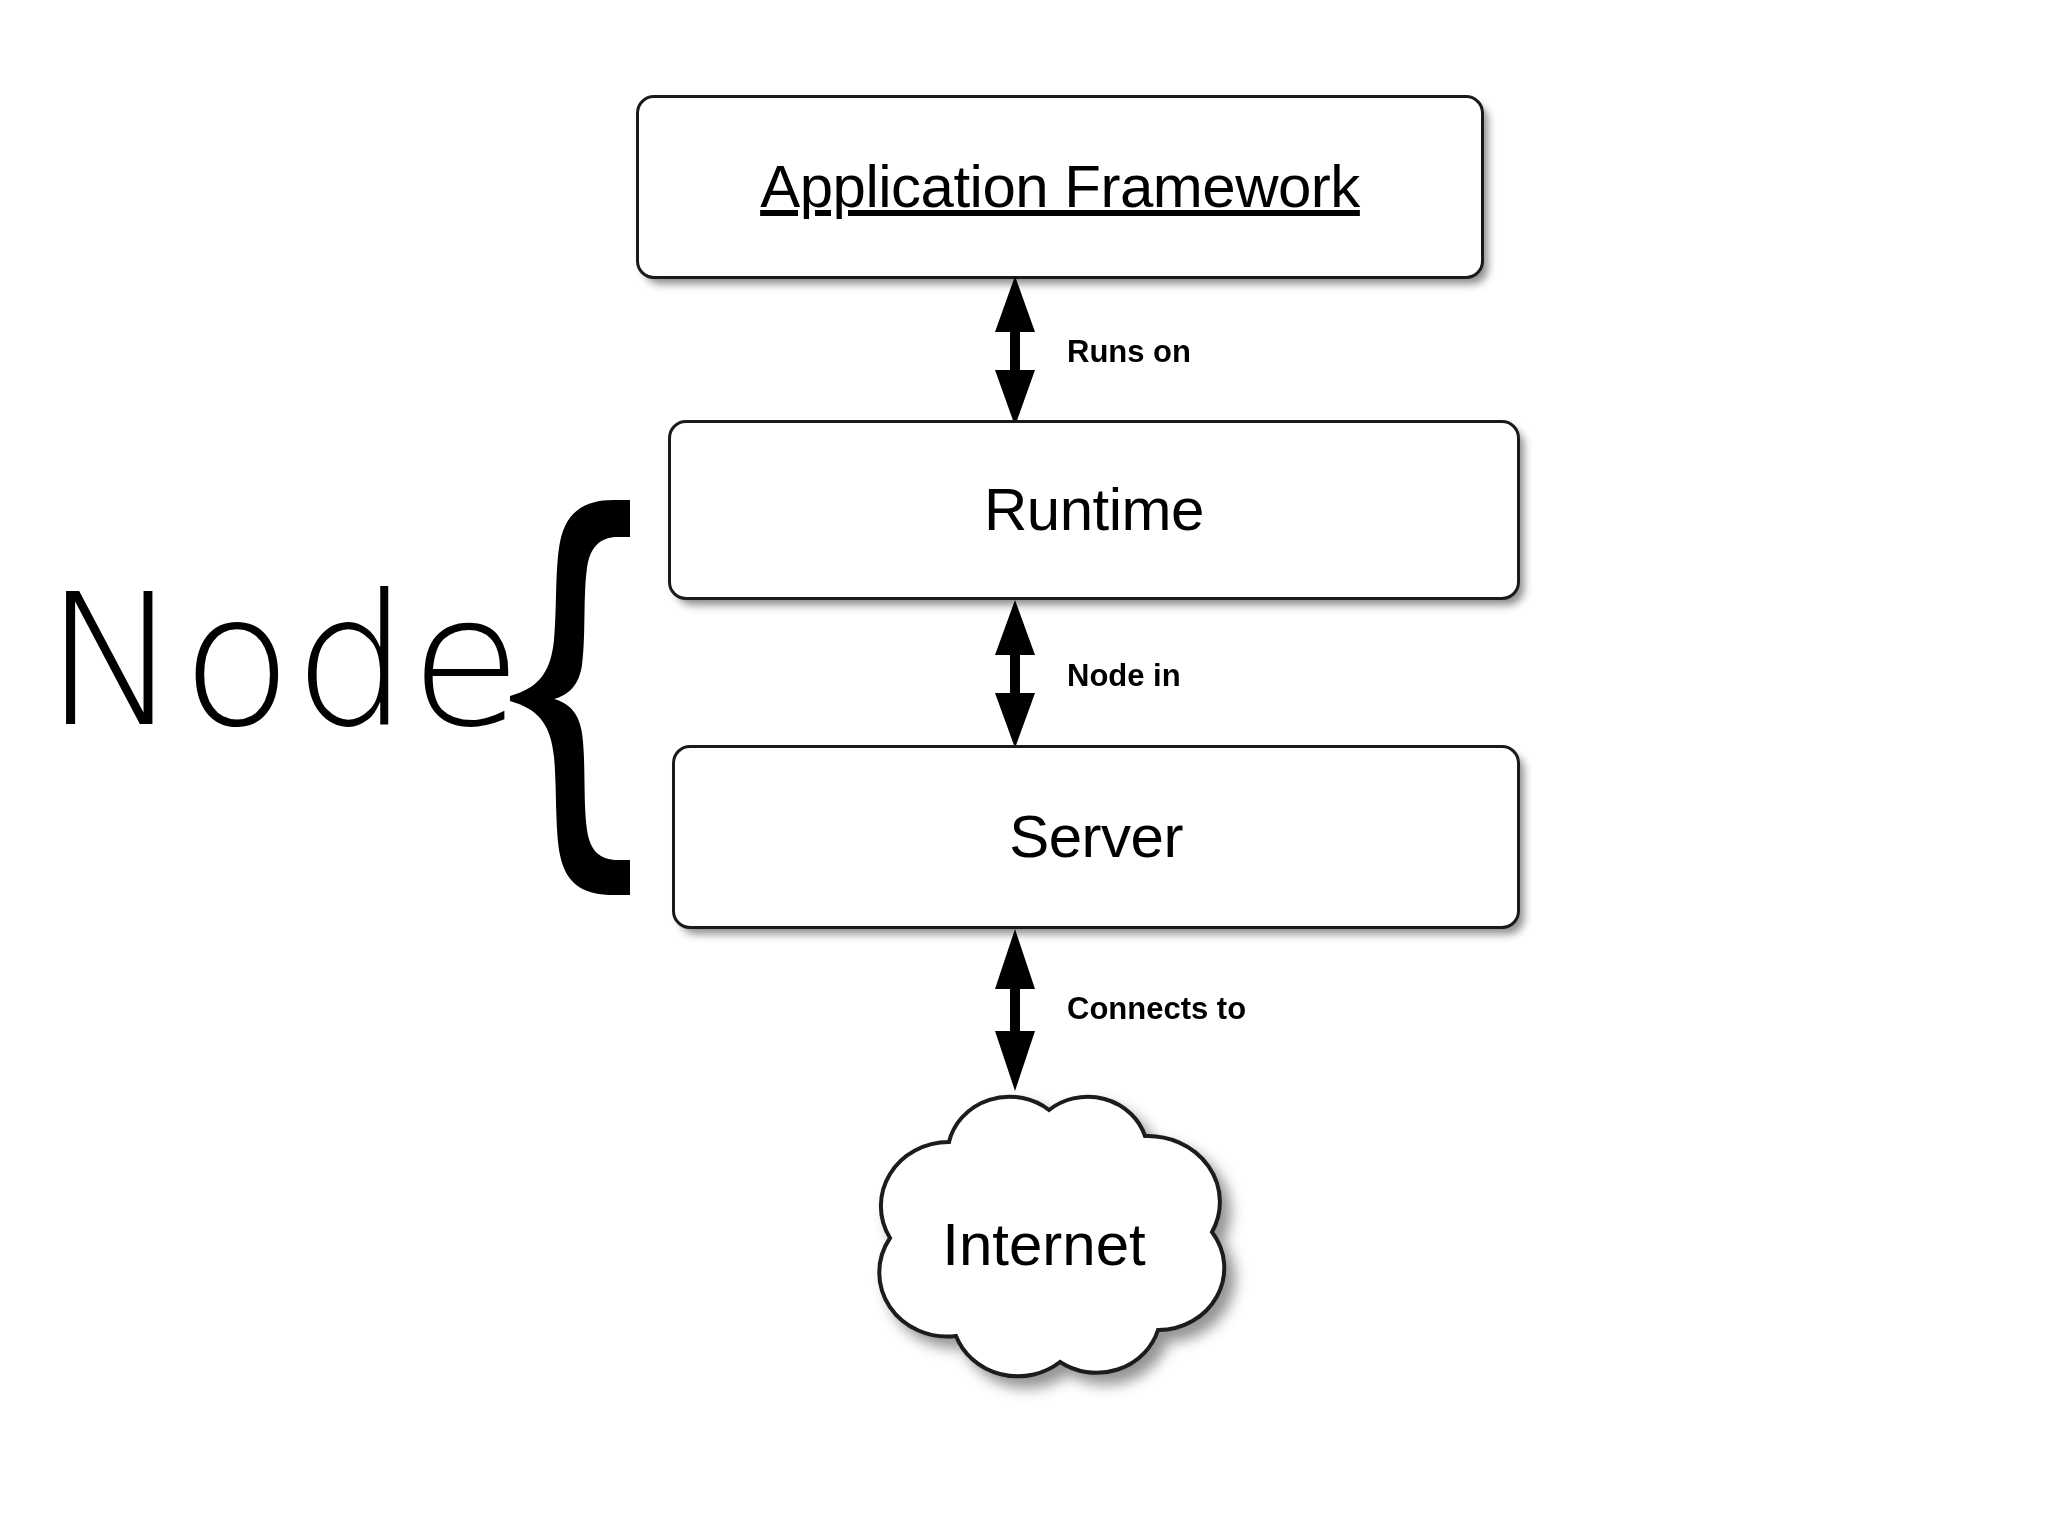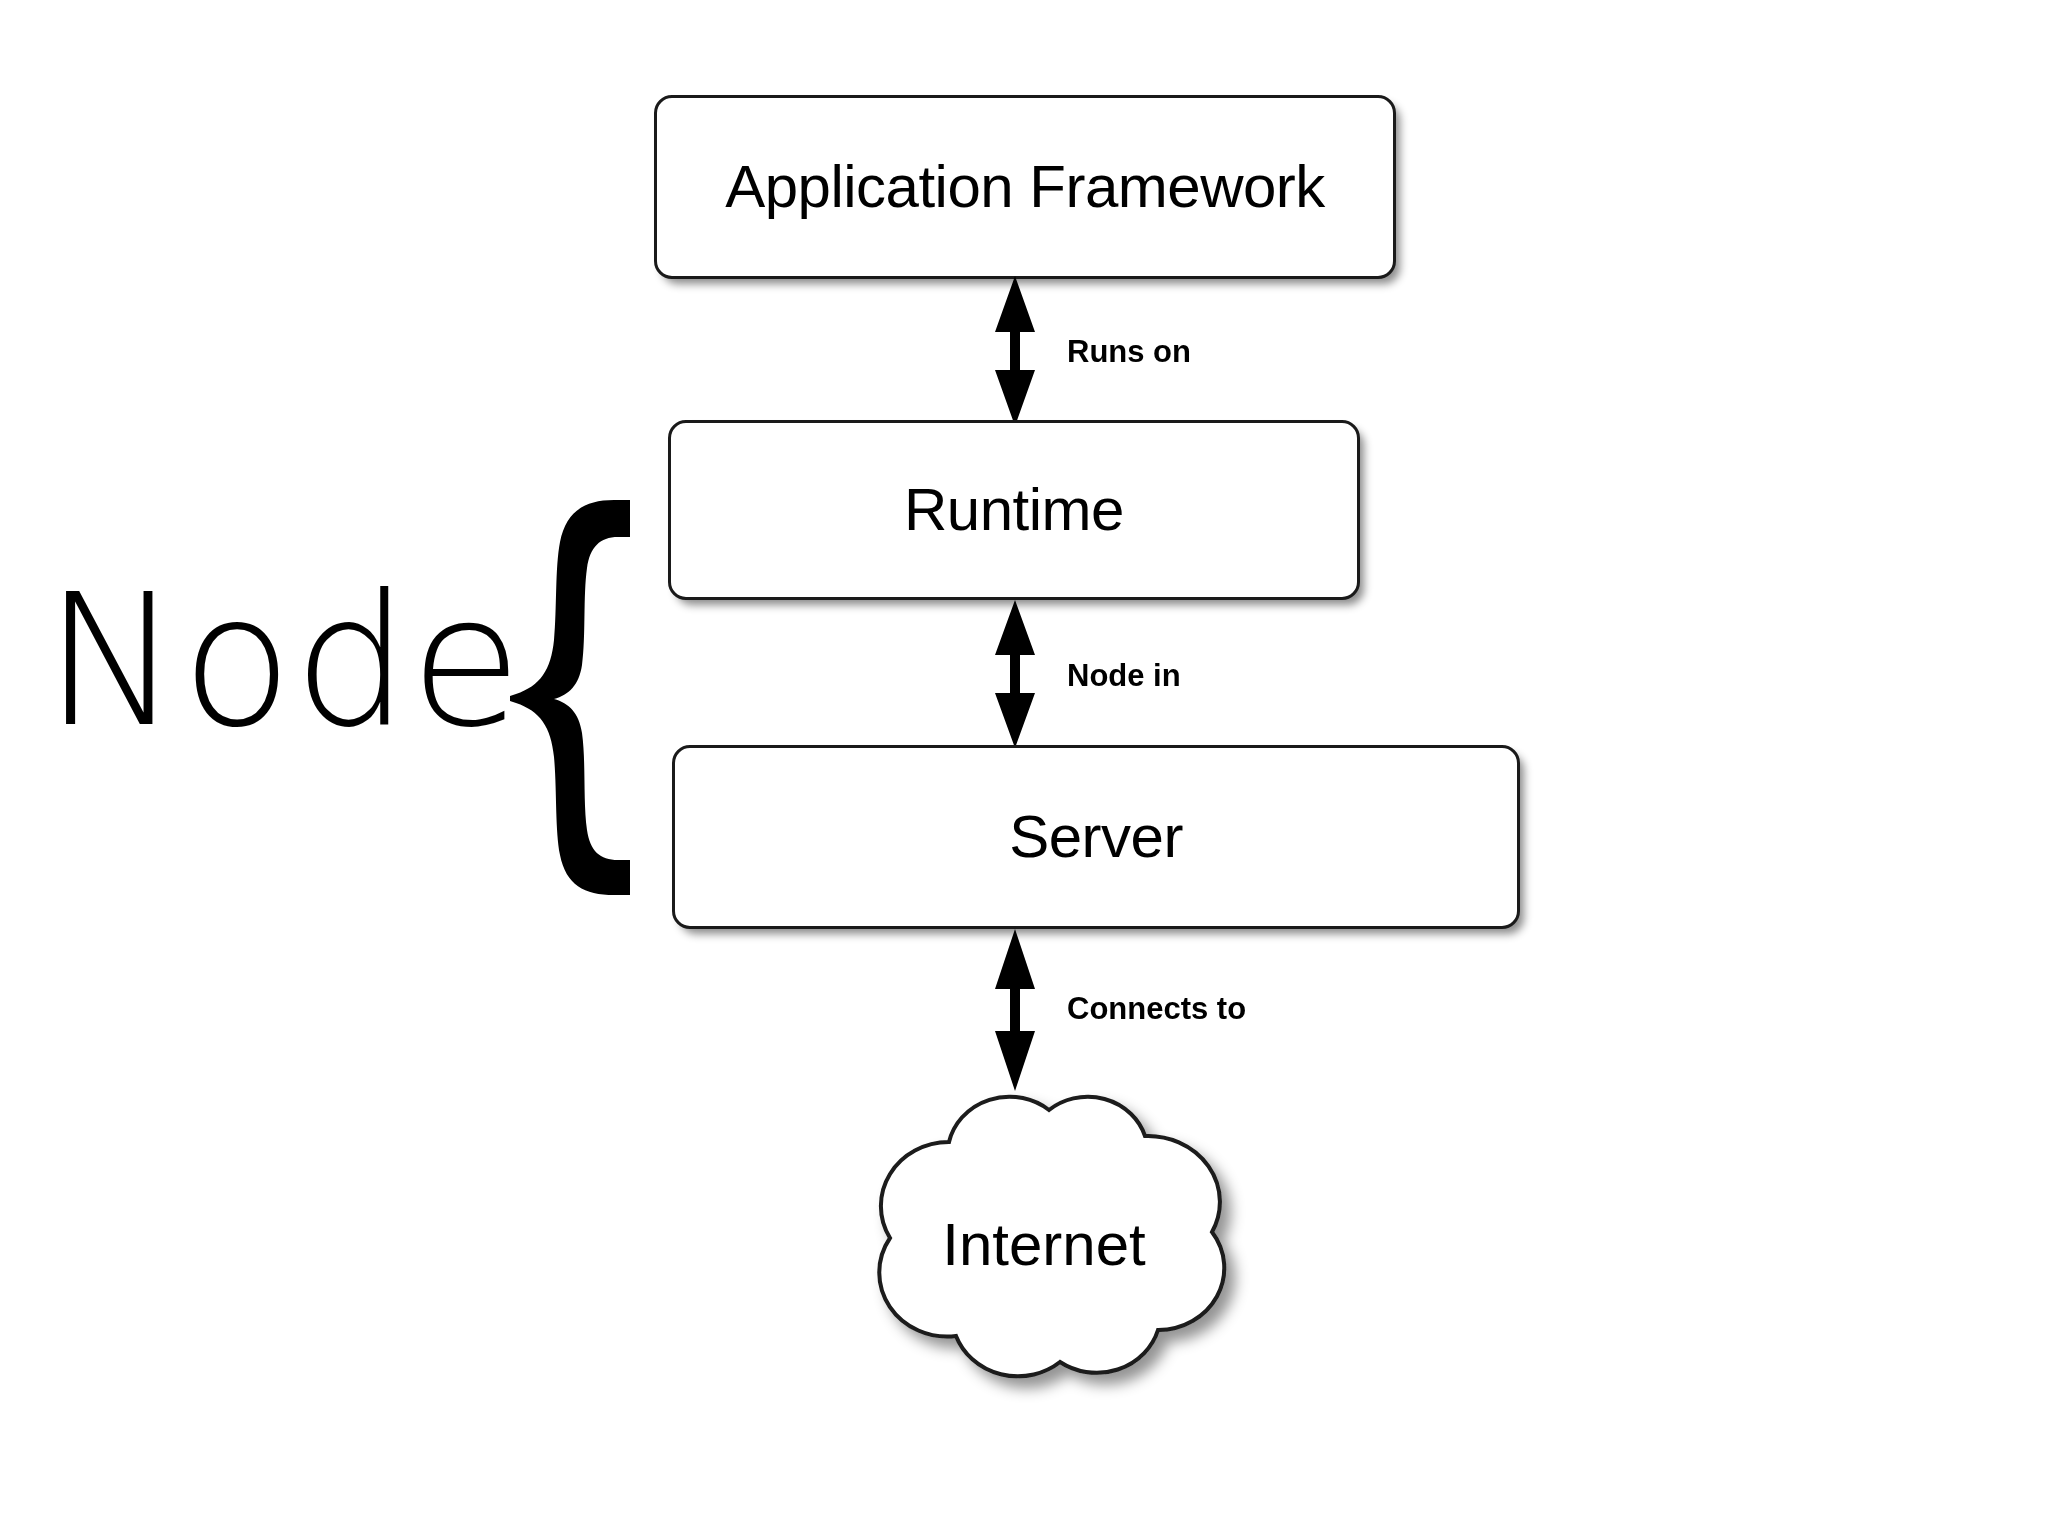--- a/index.html
+++ b/index.html
@@ -33,22 +33,22 @@
   .layer-box .layer-label {
     font-family: "Liberation Sans", sans-serif;
     font-size: 60px;
     font-weight: 400;
     color: #000000;
     letter-spacing: -0.5px;
     white-space: nowrap;
     line-height: 1;
   }
 
-  #box-app       { left: 654px; top: 95px;  width: 742px; height: 184px; }
-  #box-runtime   { left: 668px; top: 420px; width: 692px; height: 180px; }
+  #box-app       { left: 636px; top: 95px;  width: 848px; height: 184px; text-decoration: underline; }
+  #box-runtime   { left: 668px; top: 420px; width: 852px; height: 180px; }
   #box-server    { left: 672px; top: 745px; width: 848px; height: 184px; }
 
   
   .connector {
     position: absolute;
     left: 991px;
     width: 48px;
   }
   .connector svg {
     display: block;

